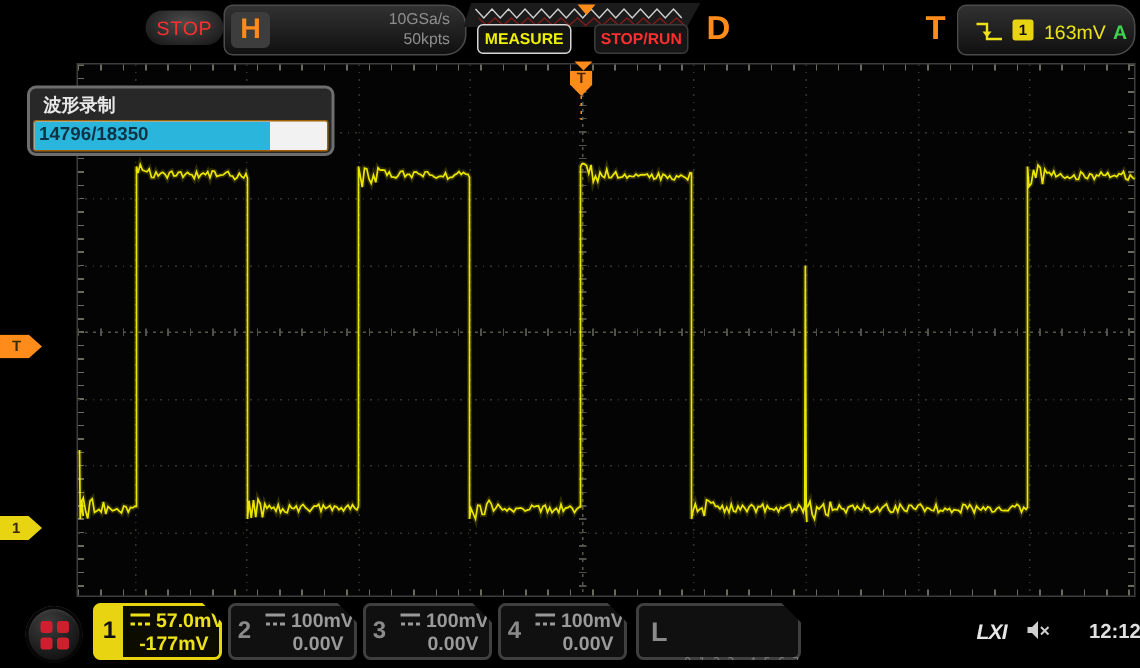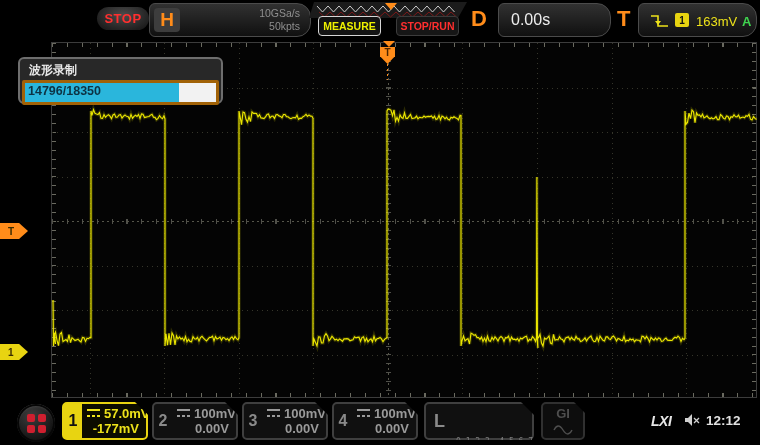--- a/index.html
+++ b/index.html
@@ -5,21 +5,21 @@
   html,body{margin:0;padding:0;background:#000;}
   #screen{position:relative;width:760px;height:445px;background:#000;overflow:hidden;
           font-family:"Liberation Sans","DejaVu Sans",sans-serif;-webkit-font-smoothing:antialiased;}
   .abs{position:absolute;}
 
   
   #logo{left:8px;top:2px;font-family:"Liberation Serif","DejaVu Serif",serif;font-weight:bold;
         font-size:27px;color:var(--brand-yellow);letter-spacing:1px;}
   #run-state{left:97px;top:7px;width:52px;height:23px;border-radius:12px;
              background:radial-gradient(ellipse at 50% 35%,#4c4c4c,#1d1d1d 80%);
-             color:var(--alert-red);font-size:13px;font-weight:bold;letter-spacing:.5px;
+             color:var(--alert-red);font-size:13px;font-weight:normal;letter-spacing:.5px;
              display:flex;align-items:center;justify-content:center;}
   .menu-box{top:3px;height:34px;background:linear-gradient(#313131,#101010);
             border:1px solid #4b4b4b;border-radius:6px 14px 14px 6px;box-sizing:border-box;}
   .menu-key{position:absolute;left:4px;top:4px;width:26px;height:24px;background:#3d3d3d;border-radius:4px;
             color:var(--orange);font-size:19px;font-weight:bold;display:flex;align-items:center;justify-content:center;}
   #h-menu{left:149px;width:162px;}
   #h-value{position:absolute;left:40px;top:7px;color:#ededed;font-size:16px;margin-top:33px;}
   #h-rates{position:absolute;right:10px;top:3px;text-align:right;color:#8f8f8f;font-size:10.5px;line-height:13px;}
   #record-strip{left:309px;top:2px;width:158px;height:16px;background:#1b1b1b;
                 clip-path:polygon(5px 0,100% 0,calc(100% - 9px) 100%,0 100%);}
@@ -60,21 +60,21 @@
   .mtickv{position:absolute;width:5px;top:0;height:100%;
           background:repeating-linear-gradient(to bottom,#50504a 0 1px,transparent 1px 8.9px);}
   #wave{left:0;top:0;pointer-events:none;}
 
   
   #record-box{left:18px;top:57px;width:205px;height:47px;background:#282828;border:2px solid #6e6e6e;
               border-radius:6px;box-sizing:border-box;}
   #record-title{position:absolute;left:9px;top:3px;color:#e8e8e8;font-size:12px;font-weight:bold;}
   #record-delta{position:absolute;right:8px;top:3px;color:#e8e8e8;font-size:12.5px;font-weight:bold;}
   #record-progress{position:absolute;left:2px;right:2px;top:21px;height:19px;background:#f2f2f2;
-                   border:3px solid #a16207;border-radius:2px;overflow:hidden;text-align:right;}
+                   border:1px solid #a16207;border-radius:2px;overflow:hidden;text-align:right;}
   #record-fill{position:absolute;left:0;top:0;bottom:0;background:var(--cyan);}
   #record-text{position:absolute;left:3px;top:1px;color:#0d3344;font-size:12.5px;font-weight:bold;}
 
   
   #trig-pos-tri{left:383px;top:41px;width:0;height:0;border-left:6px solid transparent;
                 border-right:6px solid transparent;border-top:6px solid var(--orange);}
   #trig-pos-shield{left:380px;top:47px;width:15px;height:17px;background:var(--orange);
                    clip-path:polygon(0 0,100% 0,100% 55%,50% 100%,0 55%);
                    color:#4d2600;font-size:10px;font-weight:bold;text-align:center;line-height:12px;}
   #trig-pos-stem{left:387px;top:64px;width:1px;height:16px;
@@ -108,21 +108,21 @@
   #la-label{position:absolute;left:8px;top:7px;font-size:18px;font-weight:bold;color:#8a8a8a;}
   #la-digits{position:absolute;left:30px;top:5px;color:#7d7d7d;font-size:8px;line-height:13px;
              font-family:"DejaVu Sans Mono",monospace;white-space:pre;}
   .g-box{top:402px;width:44px;height:38px;background:#0d0d0d;border:2px solid #303030;border-radius:5px;
          box-sizing:border-box;clip-path:polygon(0 0,calc(100% - 11px) 0,100% 11px,100% 100%,0 100%);
          text-align:center;}
   .g-label{color:#4e4e4e;font-size:13px;font-weight:bold;margin-top:2px;}
   #gi-box{left:541px;} #gii-box{left:593px;}
   #lxi{left:651px;top:413px;color:#e6e6e6;font-size:14px;font-weight:bold;font-style:italic;letter-spacing:-.5px;}
   #speaker{left:683px;top:412px;}
-  #clock{left:706px;top:413px;color:#e0e0e0;font-size:13.5px;font-weight:bold;}
+  #clock{left:726px;top:413px;color:#e0e0e0;font-size:13.5px;font-weight:bold;}
 </style>
 </head>
 <body>
 
 <div id="screen">
 
   <div id="run-state" class="abs">STOP</div>
 
   <div id="h-menu" class="abs menu-box">
     <div class="menu-key">H</div>
@@ -138,23 +138,20 @@
       <polyline id="zig1" fill="none" stroke="#cfcfcf" stroke-width="1" points="8,4 13.5,10 19,4 24.5,10 30,4 35.5,10 41,4 46.5,10 52,4 57.5,10 63,4 68.5,10 74,4 79.5,10 85,4 90.5,10 96,4 101.5,10 107,4 112.5,10 118,4 123.5,10 129,4 134.5,10 140,4 145.5,10"></polyline>
       <polyline id="zig2" fill="none" stroke="#7d1a1a" stroke-width="1" points="10,10 15.5,15 21,10 26.5,15 32,10 37.5,15 43,10 48.5,15 54,10 59.5,15 65,10 70.5,15 76,10 81.5,15 87,10 92.5,15 98,10 103.5,15 109,10 114.5,15 120,10 125.5,15 131,10 136.5,15 142,10 147.5,15"></polyline>
     </svg>
     <div id="strip-marker"></div>
   </div>
 
   <div id="measure-btn" class="abs">MEASURE</div>
   <div id="stoprun-btn" class="abs">STOP/RUN</div>
 
   <div id="d-label" class="abs menu-letter">D</div>
-  <div id="d-menu" class="abs menu-box">
-    <div id="d-value">0.00s</div>
-  </div>
 
   <div id="t-label" class="abs menu-letter">T</div>
   <div id="t-menu" class="abs menu-box">
     <svg class="abs" style="left:11px;top:10px" width="20" height="15">
       <path d="M1,2 h7 v10 h10" fill="none" stroke="#ede21a" stroke-width="1.6"></path>
       <path d="M5,7 l3,4 l3,-4 z" fill="#ede21a"></path>
     </svg>
     <div id="t-badge">1</div>
     <div id="t-level">163mV</div>
     <div id="t-mode">A</div>
@@ -244,26 +241,20 @@
     <div class="ch-offset">0.00V</div>
   </div>
 
   <div id="la-box" class="abs">
     <div id="la-label">L</div>
     <div id="la-digits">
       <div>0 1 2 3  4 5 6 7</div>
     </div>
   </div>
 
-  <div id="gi-box" class="abs g-box">
-    <div class="g-label">GI</div>
-    <svg width="22" height="11">
-      <path d="M2,6 q4,-8 9,0 q5,8 9,0" fill="none" stroke="#4e4e4e" stroke-width="1.4"></path>
-    </svg>
-  </div>
 
   <div id="lxi" class="abs">LXI</div>
   <svg id="speaker" class="abs" width="18" height="16">
     <polygon points="2,6 5,6 9,2 9,14 5,10 2,10" fill="#cfcfcf"></polygon>
     <path d="M11,6 l5,5 M16,6 l-5,5" stroke="#cfcfcf" stroke-width="1.3"></path>
   </svg>
   <div id="clock" class="abs">12:12</div>
 
 </div>
 

